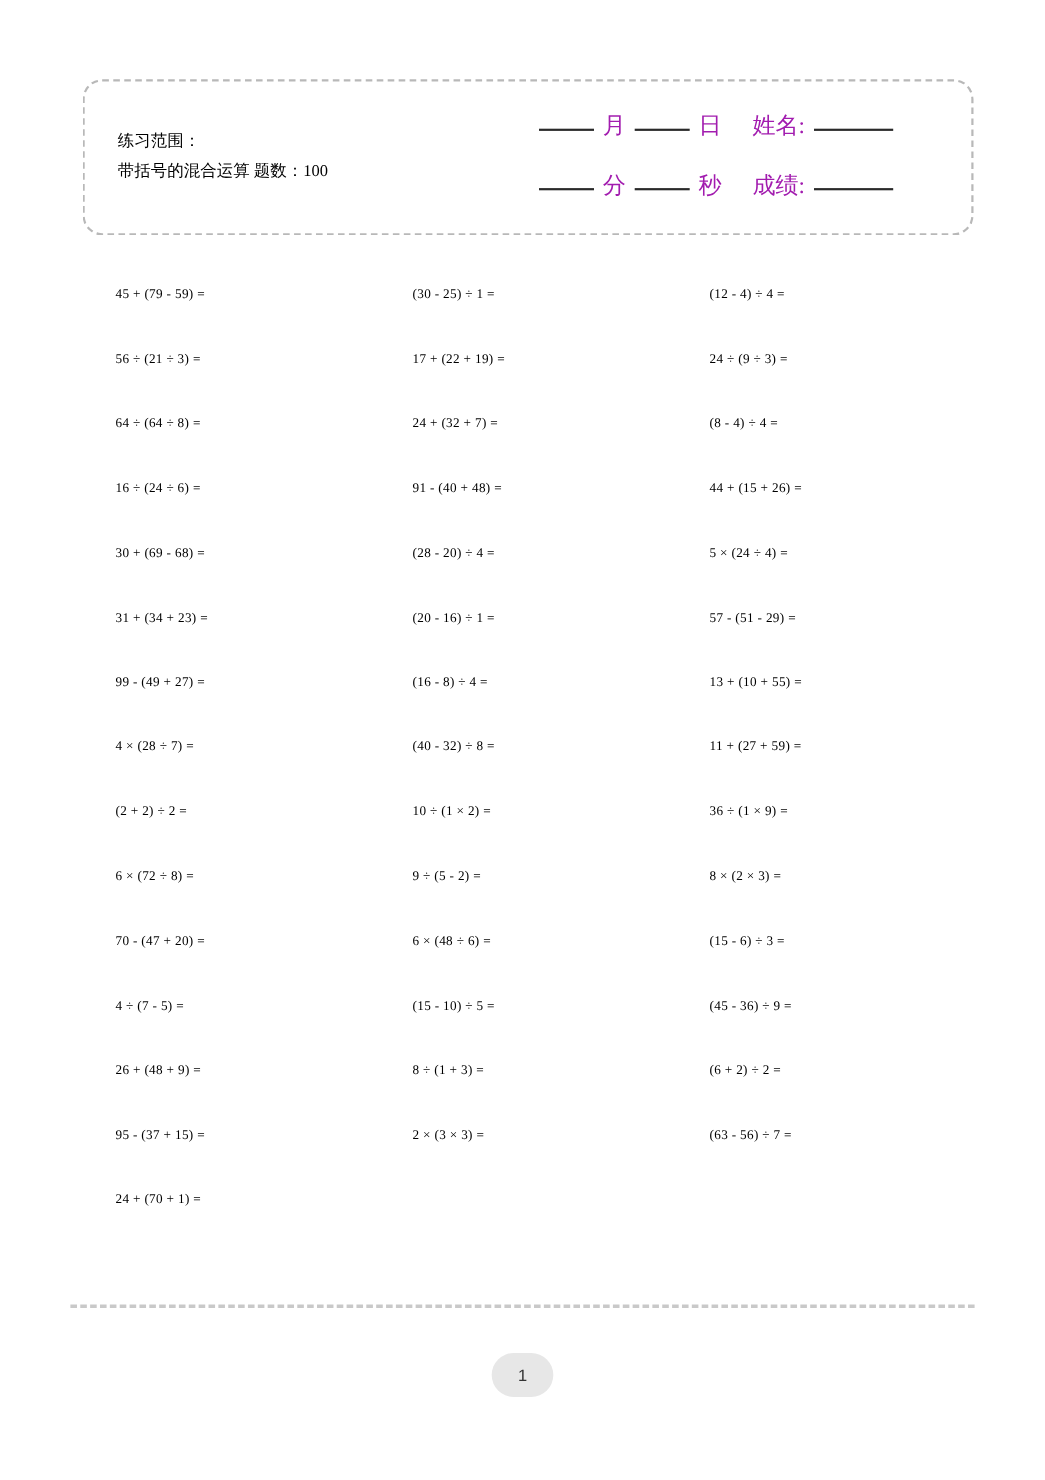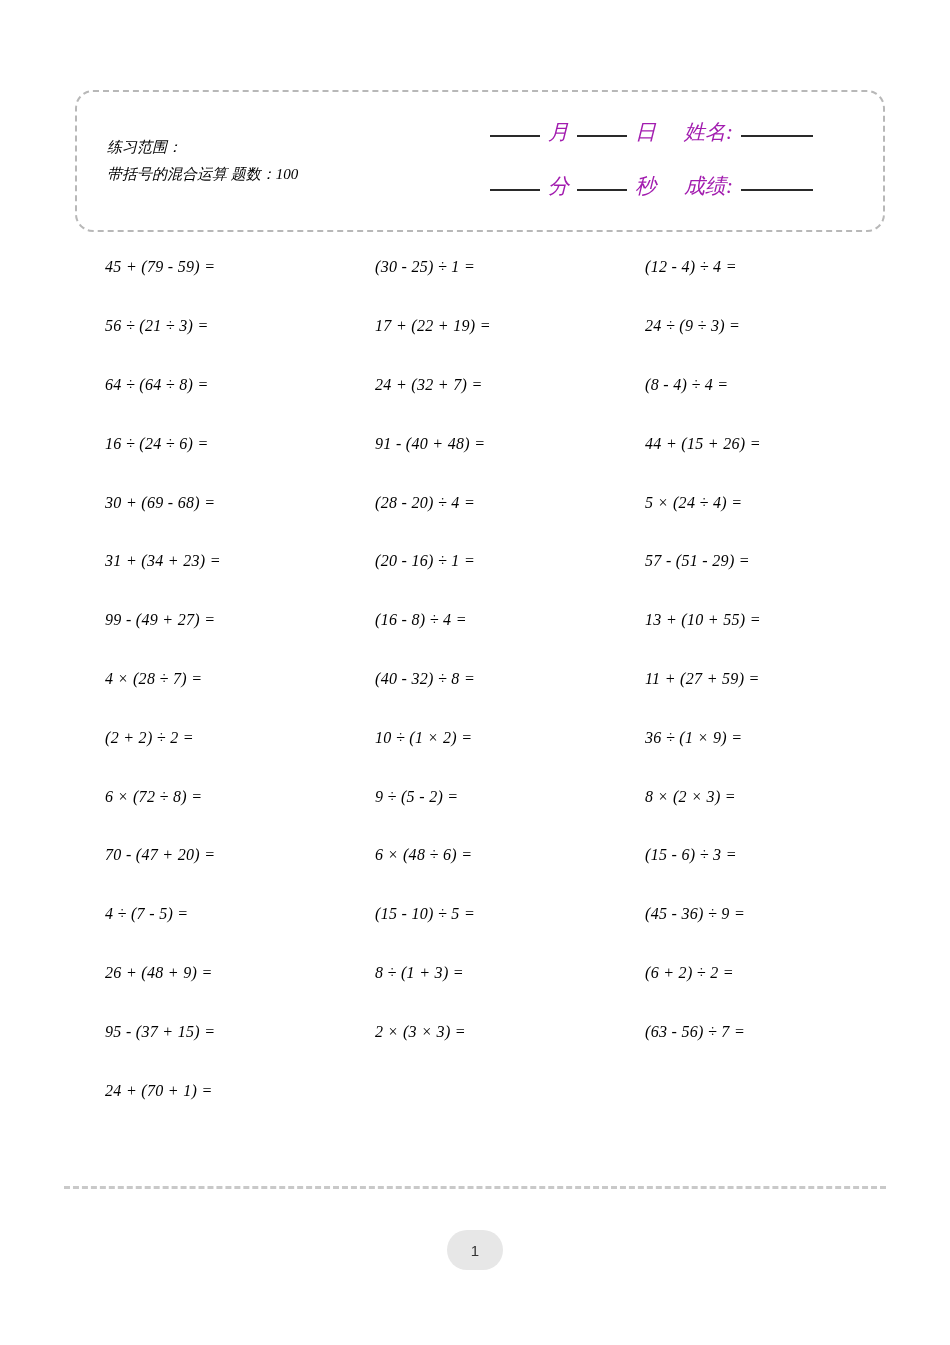--- a/index.html
+++ b/index.html
@@ -12,26 +12,25 @@
     width: 950px;
     height: 1345px;
     background: #ffffff;
     font-family: "Liberation Serif", "DejaVu Serif", serif;
     color: #000000;
     overflow: hidden;
   }
   .header-box {
     position: absolute;
     left: 75px;
-    top: 90px;
+    top: 72px;
     width: 806px;
     height: 138px;
     border: 2px dashed #b8b8b8;
     border-radius: 18px;
-    font-style: italic;
   }
   .header-left {
     position: absolute;
     left: 30px;
     top: 42px;
     font-size: 15px;
     line-height: 27px;
     color: #000;
     white-space: nowrap;
   }
@@ -63,24 +62,23 @@
     left: 105px;
     top: 238px;
     width: 810px;
     display: grid;
     grid-template-columns: 270px 270px 270px;
     grid-auto-rows: 58.8px;
   }
   .problem {
     display: flex;
     align-items: center;
-    font-size: 16px;
+    font-size: 12px;
     white-space: nowrap;
     letter-spacing: 0.3px;
-    font-style: italic;
   }
   .bottom-divider {
     position: absolute;
     left: 64px;
     top: 1186px;
     width: 822px;
     border-top: 3px dashed #c9c9c9;
   }
   .page-pill {
     position: absolute;

